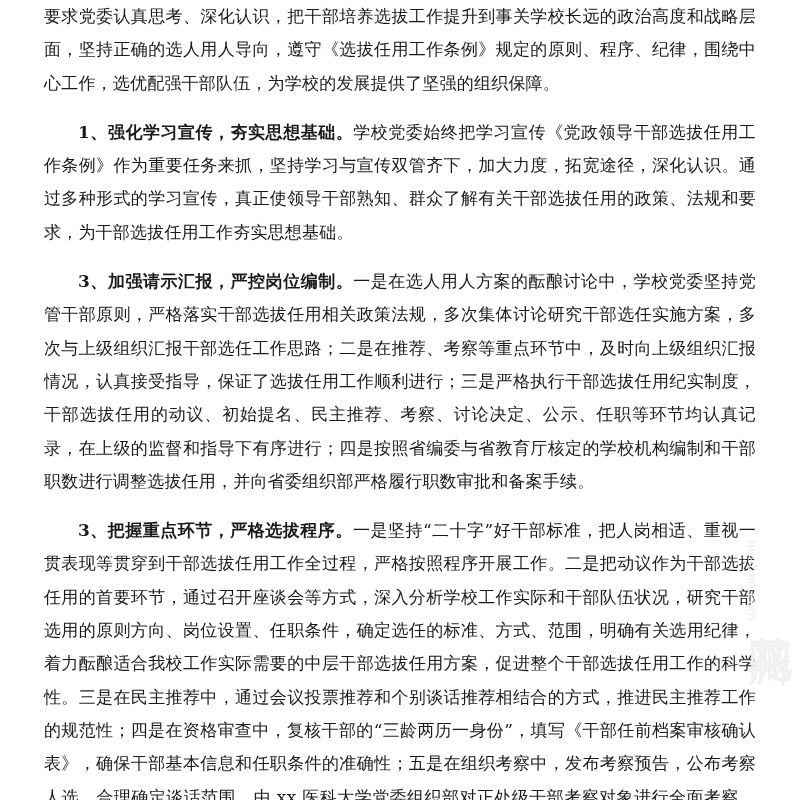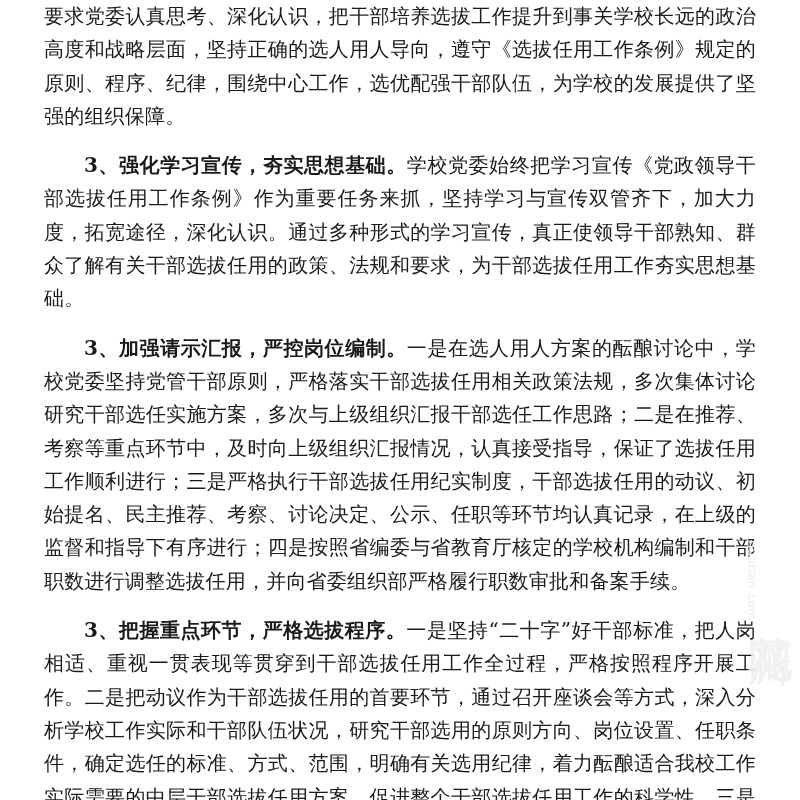--- a/index.html
+++ b/index.html
@@ -22,21 +22,21 @@
     box-sizing: border-box;
   }
   .doc-body {
     position: absolute;
     left: 44px;
     top: 0px;
     width: 712px;
   }
   p.para {
     margin: 0;
-    font-size: 20px;
+    font-size: 17px;
     line-height: 33.3px;
     color: #1a1a1a;
     text-align: justify;
     text-justify: inter-ideograph;
     letter-spacing: 0.2px;
     text-indent: 0;
     font-family: "DejaVu Serif", "Liberation Serif", serif;
   }
   p.para.indent {
     text-indent: 2em;
@@ -73,21 +73,21 @@
     font-weight: bold;
   }
 </style>
 </head>
 <body>
 
 <div class="page">
 
   <div class="doc-body">
     <p class="para">要求党委认真思考、深化认识，把干部培养选拔工作提升到事关学校长远的政治高度和战略层面，坚持正确的选人用人导向，遵守《选拔任用工作条例》规定的原则、程序、纪律，围绕中心工作，选优配强干部队伍，为学校的发展提供了坚强的组织保障。</p>
-    <p class="para indent gap-before"><b class="bold">3、强化学习宣传，夯实思想基础。</b>学校党委始终把学习宣传《党政领导干部选拔任用工作条例》作为重要任务来抓，坚持学习与宣传双管齐下，加大力度，拓宽途径，深化认识。通过多种形式的学习宣传，真正使领导干部熟知、群众了解有关干部选拔任用的政策、法规和要求，为干部选拔任用工作夯实思想基础。</p>
+    <p class="para indent gap-before"><b class="bold">1、强化学习宣传，夯实思想基础。</b>学校党委始终把学习宣传《党政领导干部选拔任用工作条例》作为重要任务来抓，坚持学习与宣传双管齐下，加大力度，拓宽途径，深化认识。通过多种形式的学习宣传，真正使领导干部熟知、群众了解有关干部选拔任用的政策、法规和要求，为干部选拔任用工作夯实思想基础。</p>
     <p class="para indent gap-before"><b class="bold">3、加强请示汇报，严控岗位编制。</b>一是在选人用人方案的酝酿讨论中，学校党委坚持党管干部原则，严格落实干部选拔任用相关政策法规，多次集体讨论研究干部选任实施方案，多次与上级组织汇报干部选任工作思路；二是在推荐、考察等重点环节中，及时向上级组织汇报情况，认真接受指导，保证了选拔任用工作顺利进行；三是严格执行干部选拔任用纪实制度，干部选拔任用的动议、初始提名、民主推荐、考察、讨论决定、公示、任职等环节均认真记录，在上级的监督和指导下有序进行；四是按照省编委与省教育厅核定的学校机构编制和干部职数进行调整选拔任用，并向省委组织部严格履行职数审批和备案手续。</p>
     <p class="para indent gap-before"><b class="bold">3、把握重点环节，严格选拔程序。</b>一是坚持“二十字”好干部标准，把人岗相适、重视一贯表现等贯穿到干部选拔任用工作全过程，严格按照程序开展工作。二是把动议作为干部选拔任用的首要环节，通过召开座谈会等方式，深入分析学校工作实际和干部队伍状况，研究干部选用的原则方向、岗位设置、任职条件，确定选任的标准、方式、范围，明确有关选用纪律，着力酝酿适合我校工作实际需要的中层干部选拔任用方案，促进整个干部选拔任用工作的科学性。三是在民主推荐中，通过会议投票推荐和个别谈话推荐相结合的方式，推进民主推荐工作的规范性；四是在资格审查中，复核干部的“三龄两历一身份”，填写《干部任前档案审核确认表》，确保干部基本信息和任职条件的准确性；五是在组织考察中，发布考察预告，公布考察人选，合理确定谈话范围，由 xx 医科大学党委组织部对正处级干部考察对象进行全面考察，由我校党委组织部对副处级干部考察对象的德、能、勤、绩、廉、学等情况进行全面考察，特别是突出“德”的考核，并向纪检、计生、统战等部门了解有关情况，保证了考察工作的全面</p>
 
   </div>
 
   <div class="watermark">花瓣网</div>
   <div class="wm2">huaban.com</div>
 </div>
 
 </body></html>

